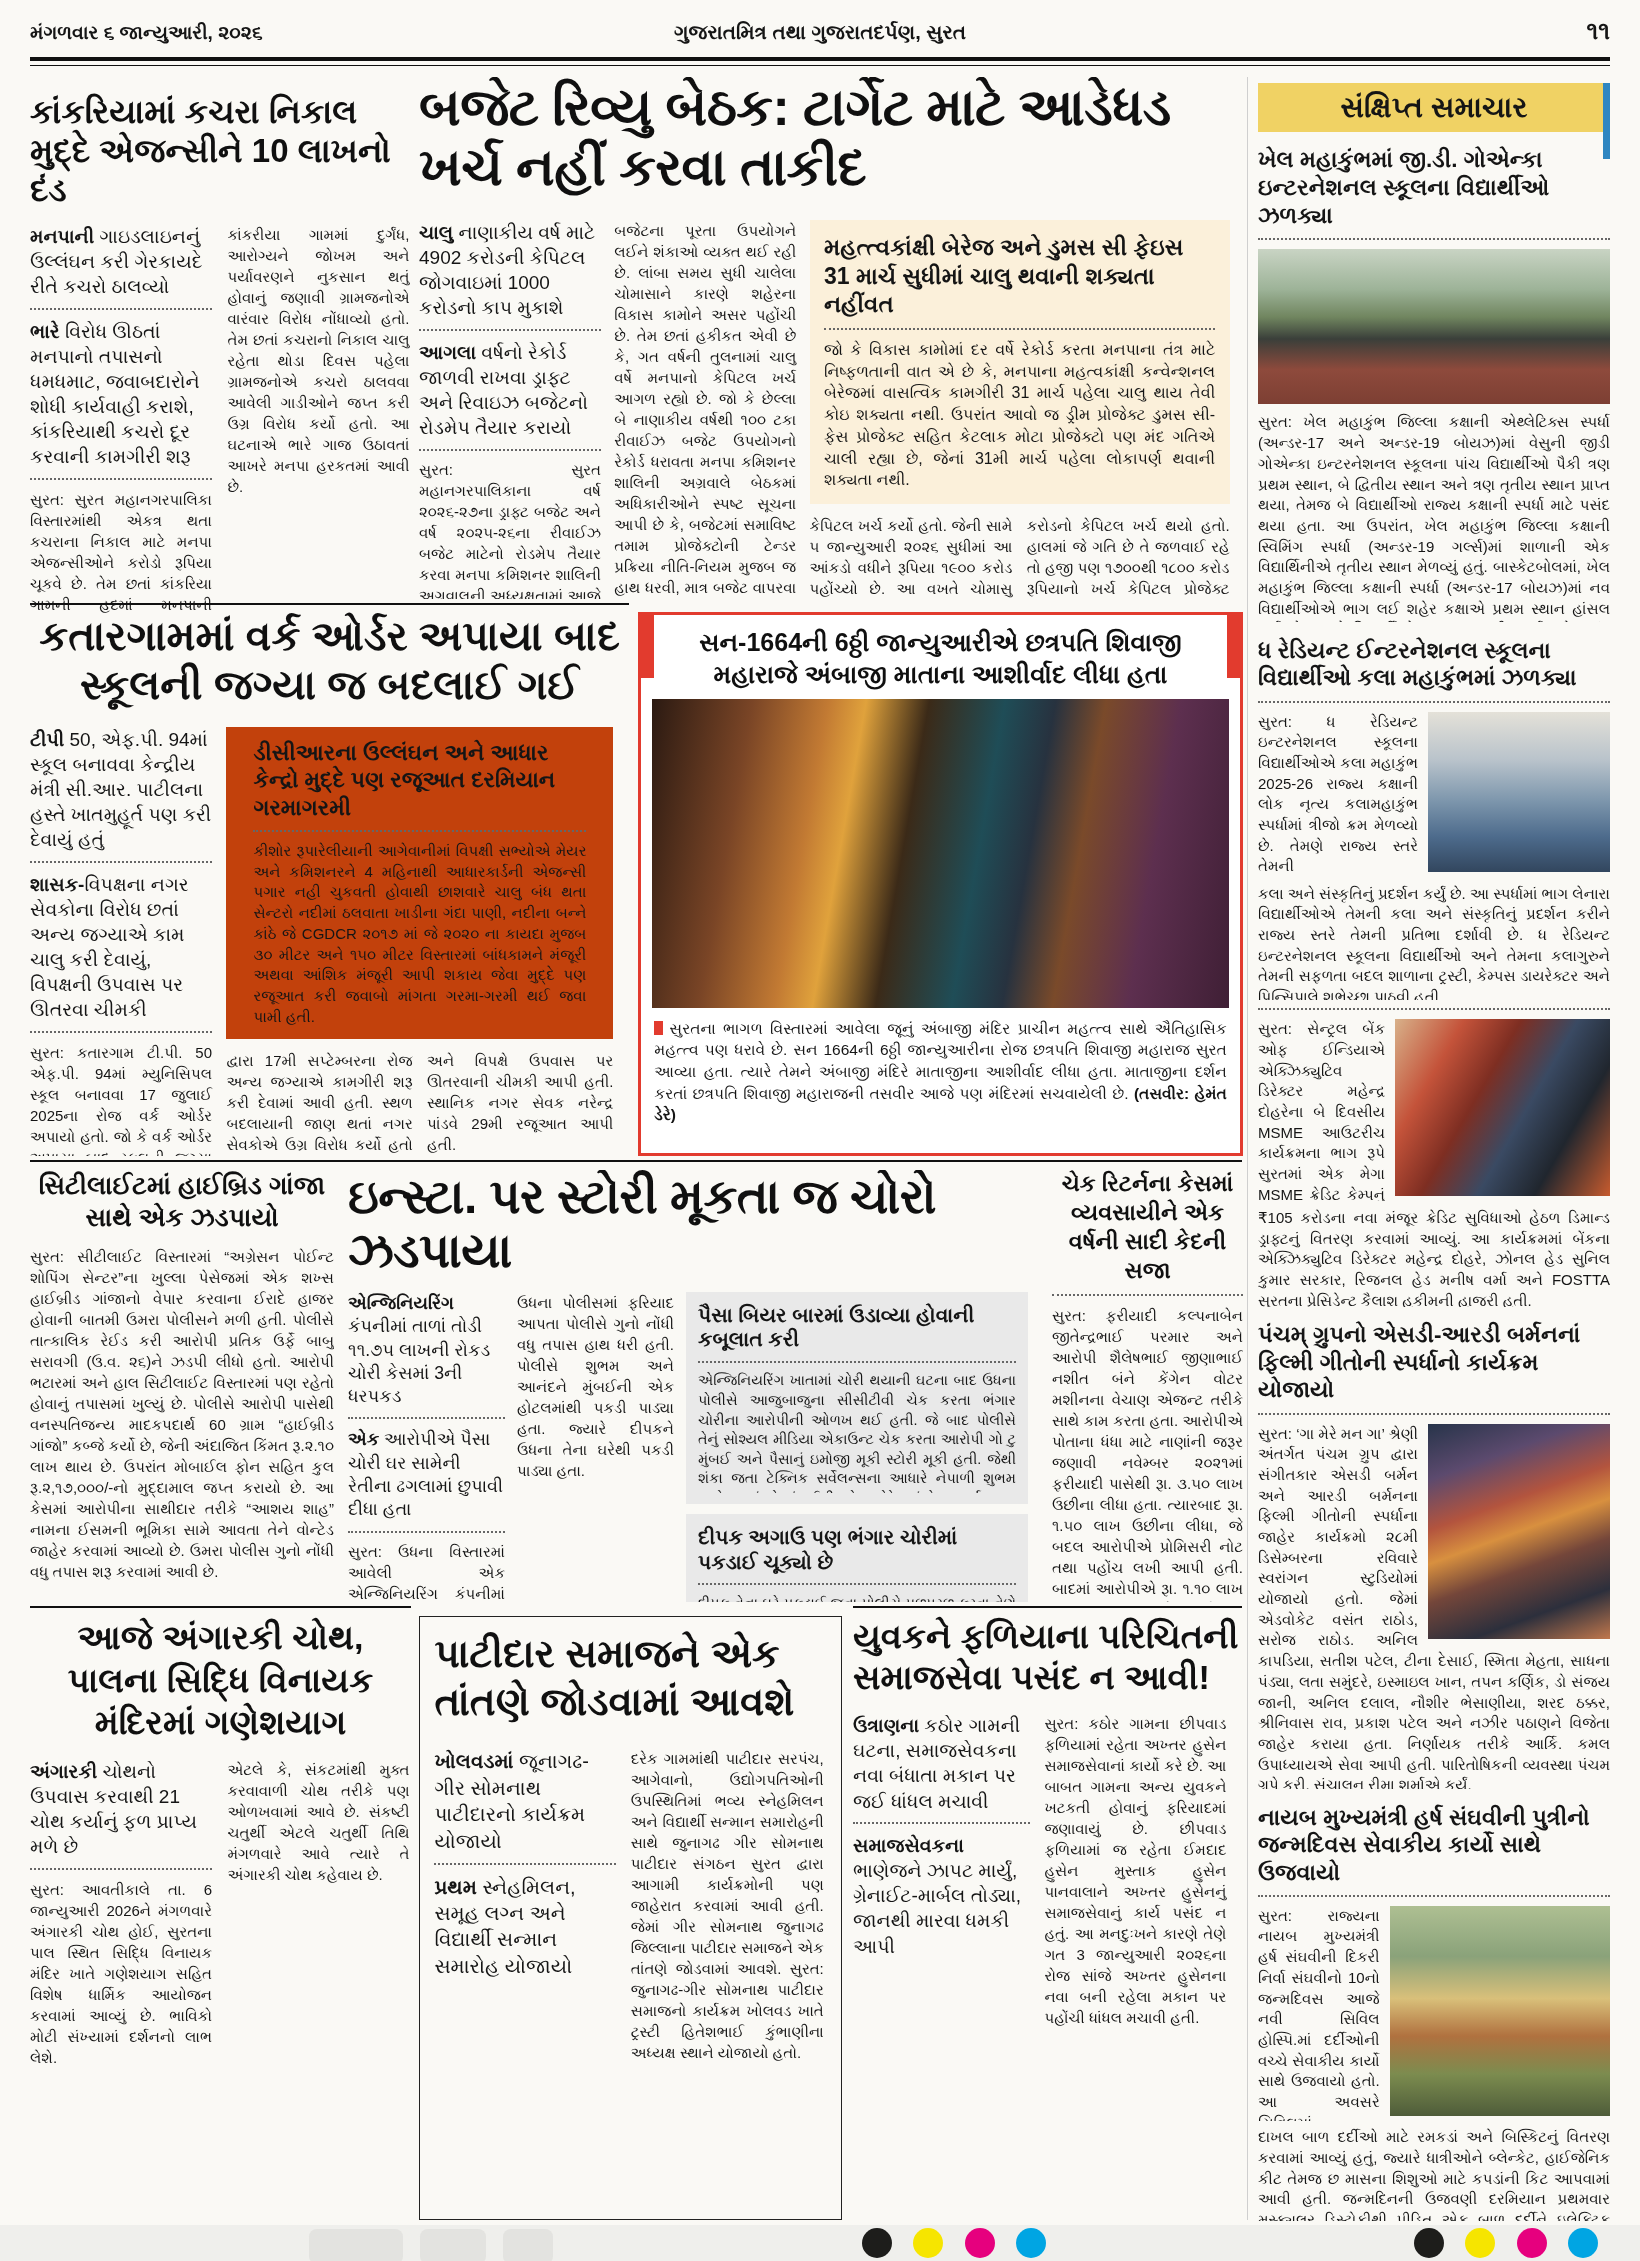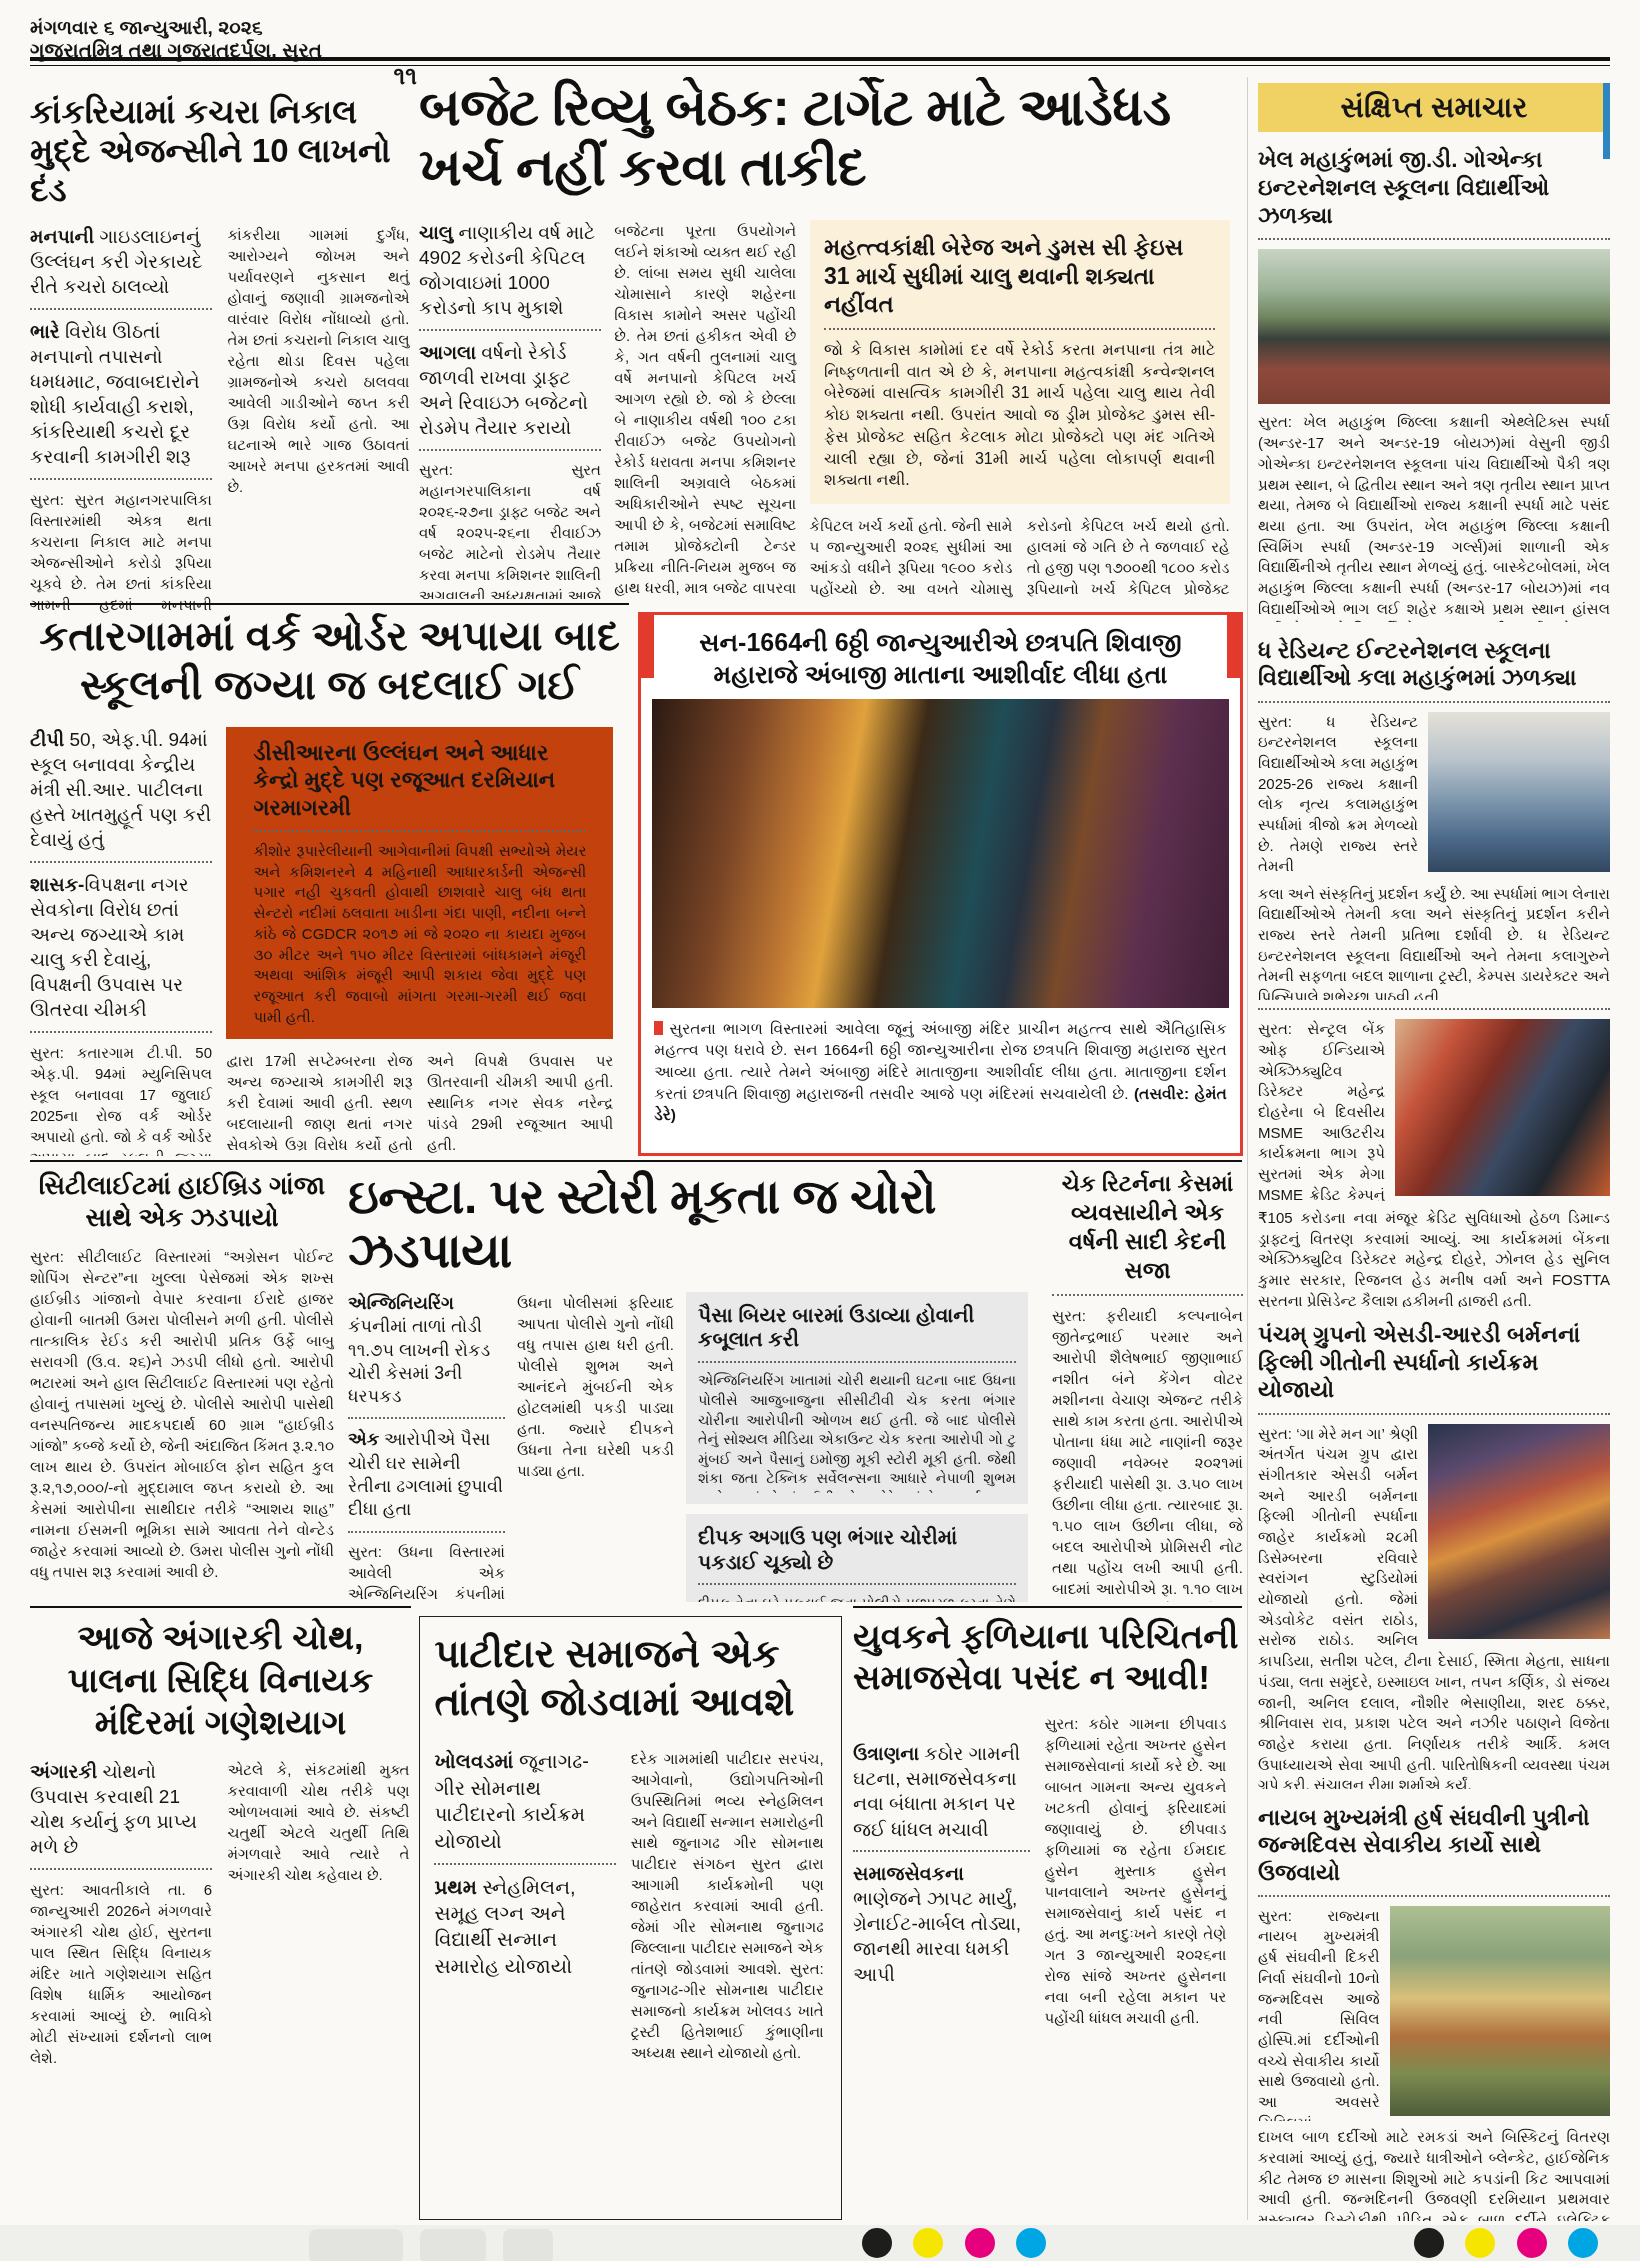--- a/index.html
+++ b/index.html
@@ -1,18 +1,18 @@
 <!DOCTYPE html>
 <html style="font-size:8.8px"><head>
 <meta charset="utf-8">
 <style>
   html,body{margin:0;padding:0;background:#d8d8d4;}
   .page{position:relative;width:1641px;height:2261px;background:#faf9f5;color:#151515;
         font-family:"Liberation Sans","DejaVu Sans",sans-serif;overflow:hidden;}
-  .abs{position:absolute;flex-direction:column;}
+  .abs{position:absolute;}
   .jt{text-align:justify;}
   .body-txt{font-size:15px;line-height:1.40;}
   .kicker{font-size:19px;line-height:1.32;}
   .kicker b{font-weight:800;}
   .dotted{border-bottom:2.2px dotted #666;margin:8.8px 0;height:0;}
   .headline{font-weight:800;color:#101010;}
   .clip{overflow:hidden;}
   .cols2{column-count:2;column-gap:14.4px;}
   .rule{background:#111;}
   .photo{position:relative;}
@@ -189,21 +189,21 @@
         </div>
         <div style="width:193px;">
           <p class="body-txt jt" style="margin:0;">દરેક ગામમાંથી પાટીદાર સરપંચ, આગેવાનો, ઉદ્યોગપતિઓની ઉપસ્થિતિમાં ભવ્ય સ્નેહમિલન અને વિદ્યાર્થી સન્માન સમારોહની સાથે જુનાગઢ ગીર સોમનાથ પાટીદાર સંગઠન સુરત દ્વારા આગામી કાર્યક્રમોની પણ જાહેરાત કરવામાં આવી હતી. જેમાં ગીર સોમનાથ જુનાગઢ જિલ્લાના પાટીદાર સમાજને એક તાંતણે જોડવામાં આવશે. સુરત: જુનાગઢ-ગીર સોમનાથ પાટીદાર સમાજનો કાર્યક્રમ ખોલવડ ખાતે ટ્રસ્ટી હિતેશભાઈ કુંભાણીના અધ્યક્ષ સ્થાને યોજાયો હતો.</p>
         </div>
       </div>
     </div>
 
     <div class="abs clip" style="left:823px;top:1539px;width:389px;height:604px;">
       <div class="headline" style="font-size:34px;line-height:1.22;">યુવકને ફળિયાના પરિચિતની સમાજસેવા પસંદ ન આવી!</div>
       <div style="display:flex;gap:14.4px;margin-top:14.4px;">
-        <div style="width:177px;margin-top:28px;">
+        <div style="width:177px;">
           <p class="kicker" style="margin:0;"><b>ઉત્રાણના</b><span> કઠોર ગામની ઘટના, સમાજસેવકના નવા બંધાતા મકાન પર જઈ ધાંધલ મચાવી</span></p>
           <div class="dotted"></div>
           <p class="kicker" style="margin:0;"><b>સમાજસેવકના</b><span> ભાણેજને ઝાપટ માર્યું, ગ્રેનાઈટ-માર્બલ તોડ્યા, જાનથી મારવા ધમકી આપી</span></p>
         </div>
         <div style="width:182px;">
           <p class="body-txt jt" style="margin:0;">સુરત: કઠોર ગામના છીપવાડ ફળિયામાં રહેતા અખ્તર હુસેન સમાજસેવાનાં કાર્યો કરે છે. આ બાબત ગામના અન્ય યુવકને ખટકતી હોવાનું ફરિયાદમાં જણાવાયું છે. છીપવાડ ફળિયામાં જ રહેતા ઈમદાદ હુસેન મુસ્તાક હુસેન પાનવાલાને અખ્તર હુસેનનું સમાજસેવાનું કાર્ય પસંદ ન હતું. આ મનદુઃખને કારણે તેણે ગત 3 જાન્યુઆરી ૨૦૨૬ના રોજ સાંજે અખ્તર હુસેનના નવા બની રહેલા મકાન પર પહોંચી ધાંધલ મચાવી હતી.</p>
         </div>
       </div>
     </div>
   </div>

